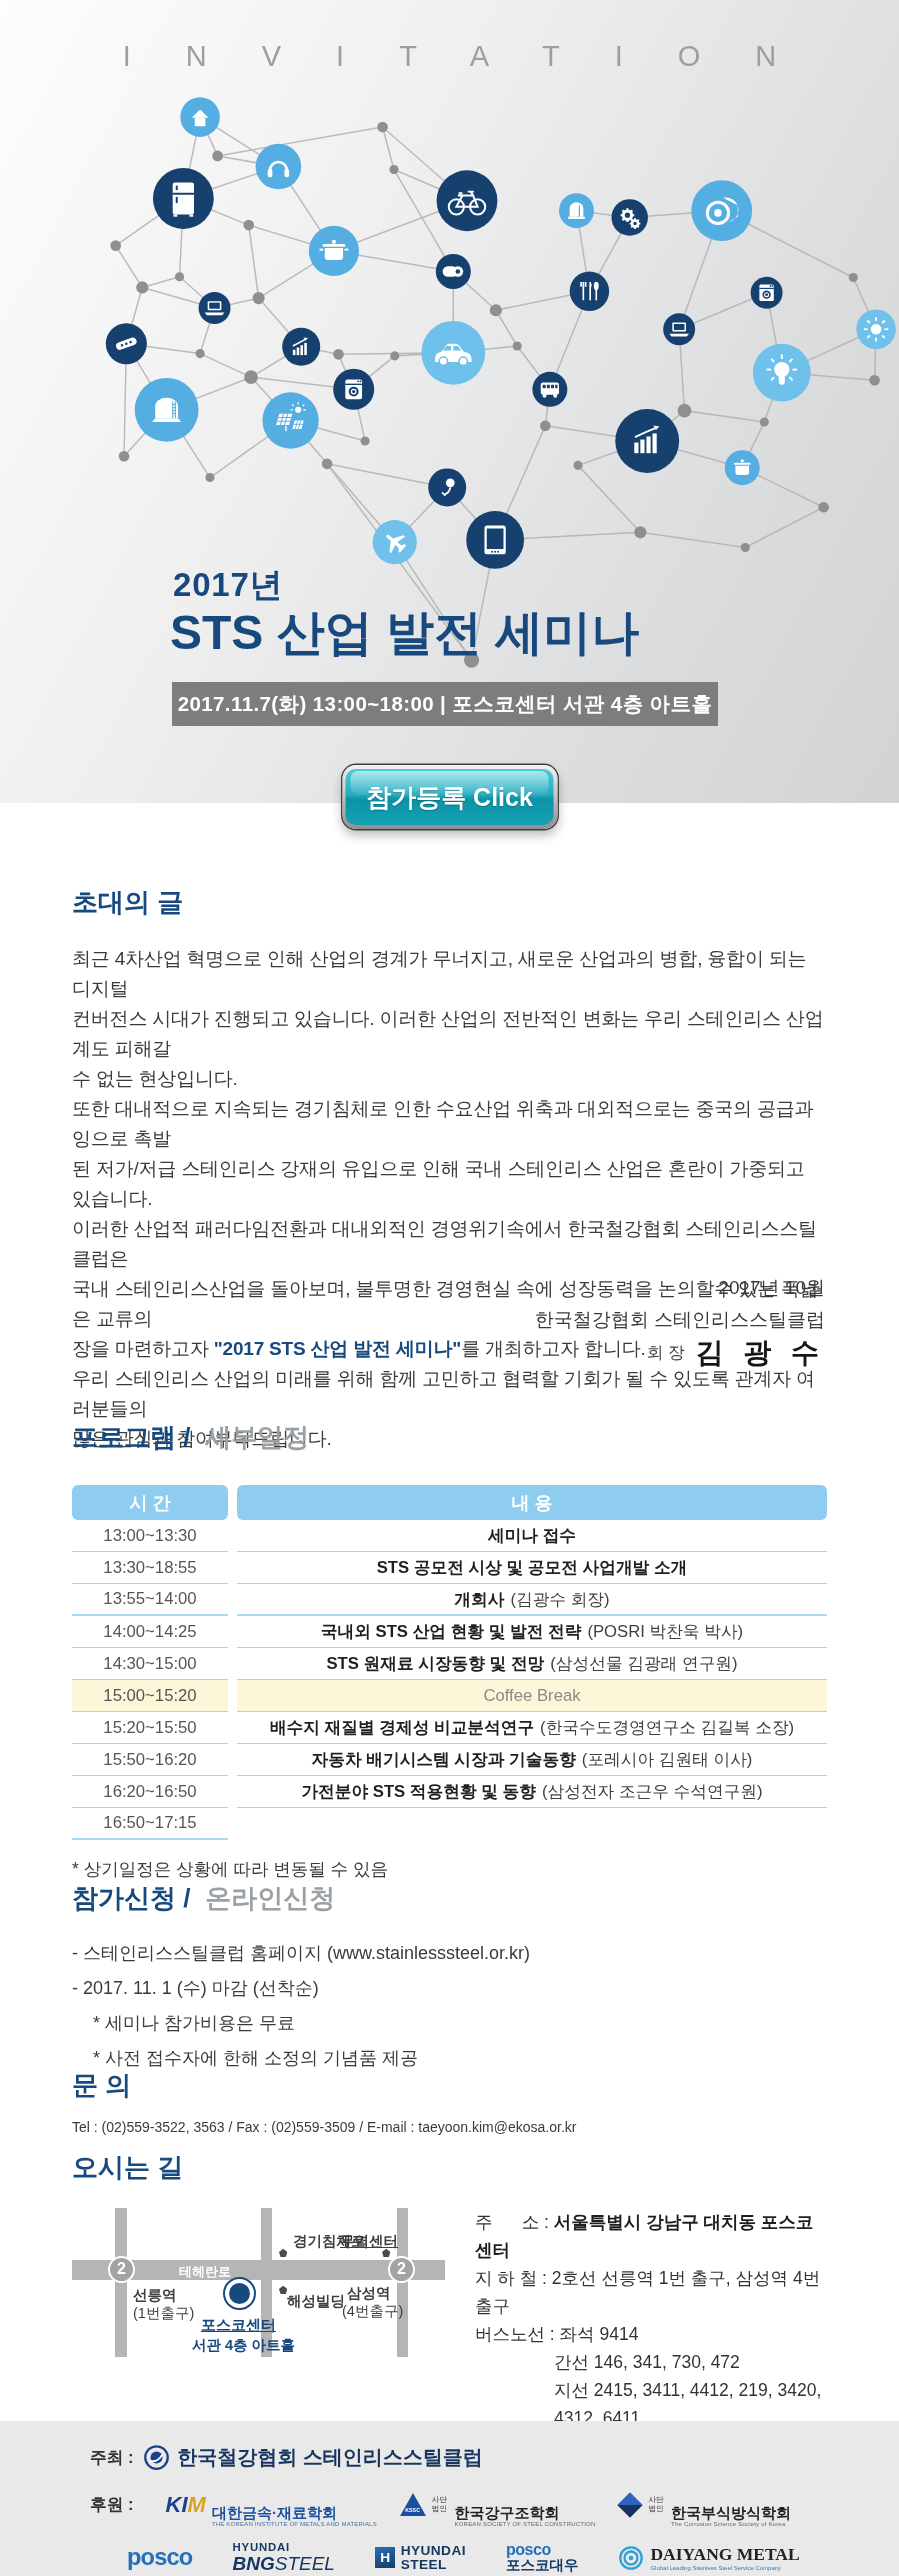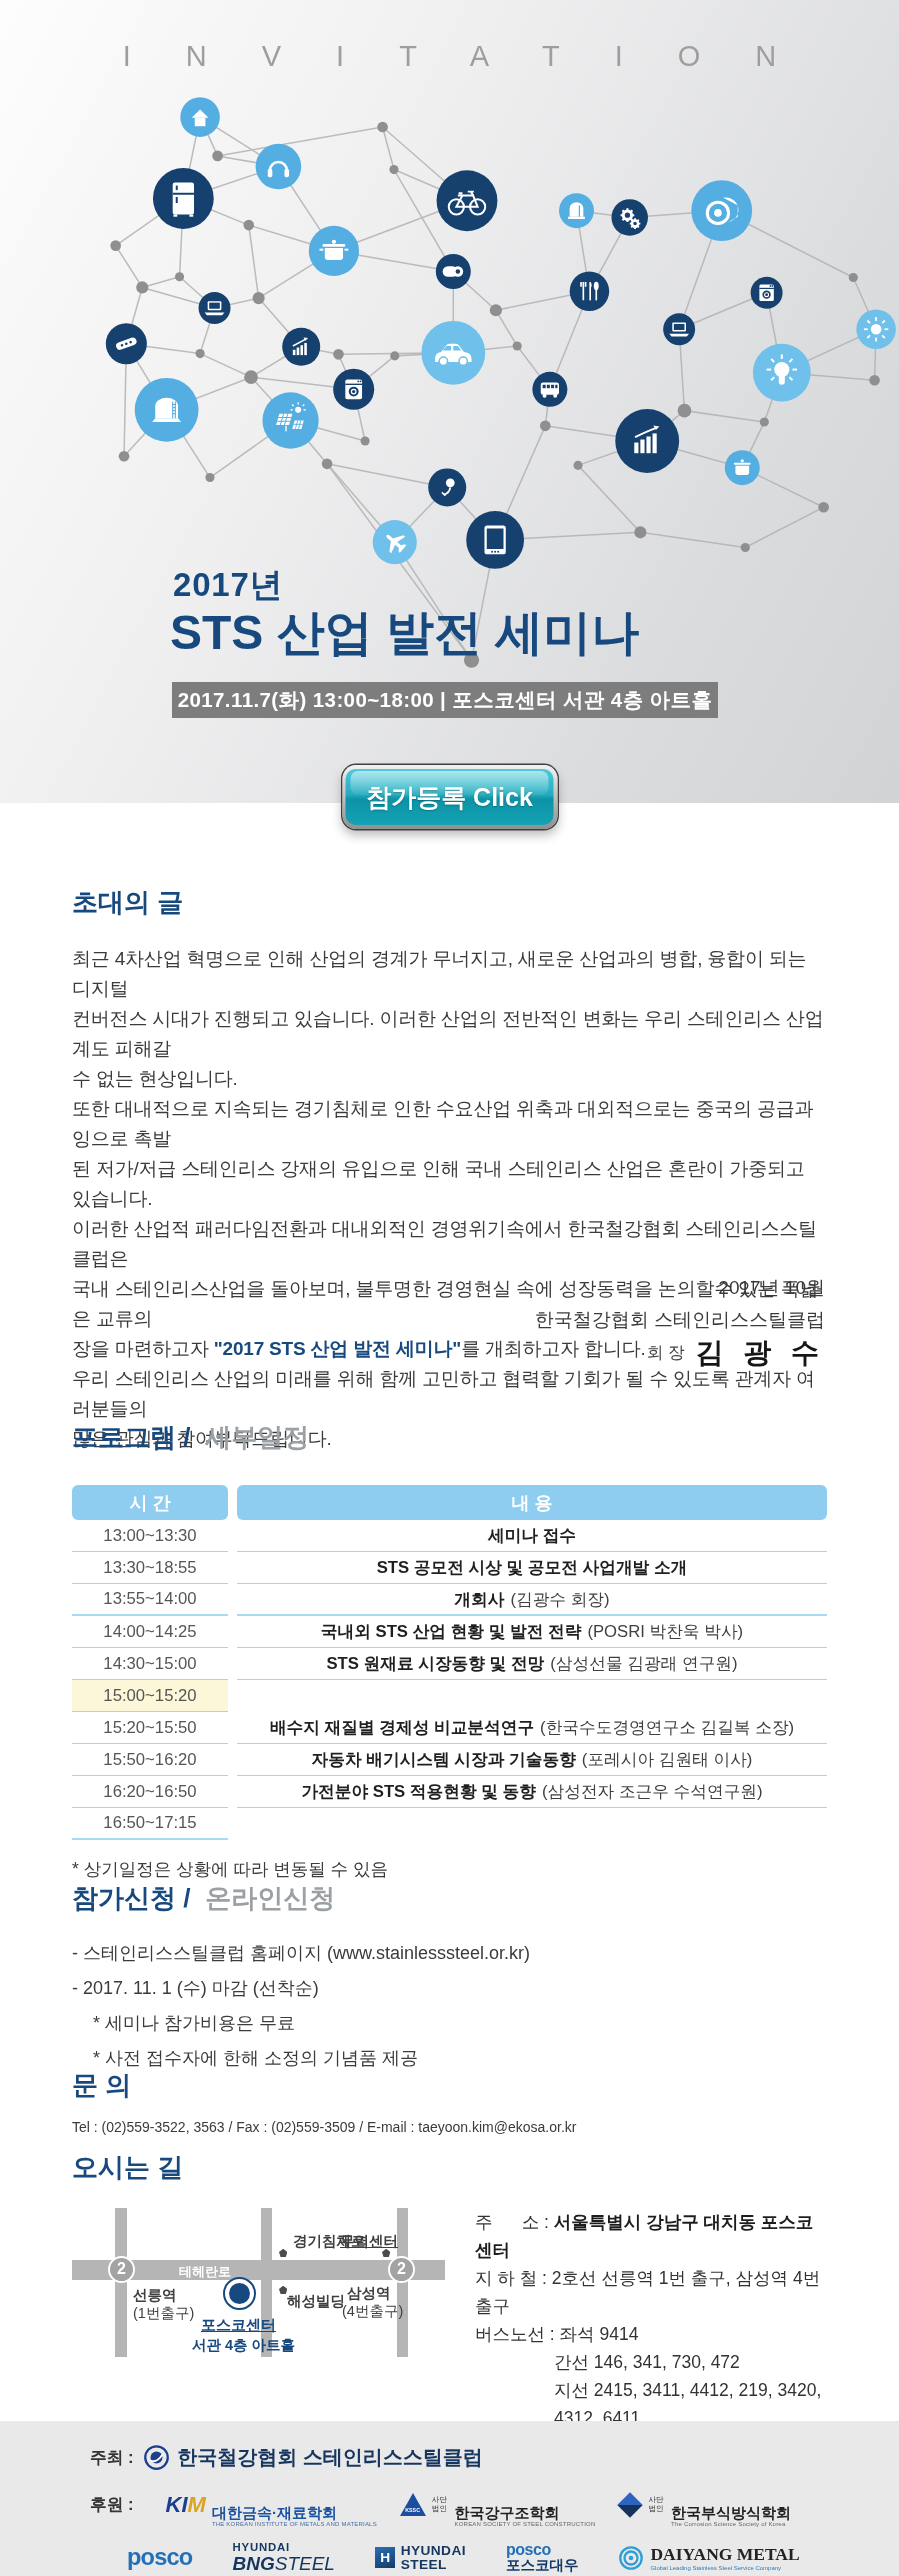--- a/index.html
+++ b/index.html
@@ -7,21 +7,21 @@
   .page { position:relative; width:899px; height:2576px; margin:0 auto; overflow:hidden; background:#fff; }
 
   
   .hero { position:absolute; top:0; left:0; width:899px; height:803px;
     background:linear-gradient(118deg,#fdfdfd 0%,#efeff0 38%,#dbdcde 76%,#d2d3d5 100%); }
   .invitation { position:absolute; top:40px; left:0; right:0; text-align:center;
     font-size:29px; color:#9e9e9e; letter-spacing:55px; padding-left:55px; font-weight:400; }
   .network { position:absolute; top:0; left:0; }
   .hero-year { position:absolute; top:563px; left:173px; font-size:33px; font-weight:bold; color:#17497e; letter-spacing:0.8px; }
   .hero-title { position:absolute; top:601px; left:170px; font-size:48px; font-weight:bold; color:#17497e; letter-spacing:0; }
-  .hero-datebar { position:absolute; top:682px; left:172px; width:546px; height:36px; background:#7d7d7d;
+  .hero-datebar { position:absolute; top:682px; left:172px; width:546px; height:44px; background:#7d7d7d;
     color:#fff; font-size:20.5px; font-weight:bold; display:flex; align-items:center; justify-content:center; letter-spacing:0.4px; }
 
   
   .register-btn { position:absolute; top:765px; left:50%; transform:translateX(-50%);
     width:215px; height:64px; border-radius:13.7px; cursor:pointer;
     background:linear-gradient(180deg,#f2f2f2,#8f8f8f); padding:3.8px;
     box-shadow:0 0 0 1.5px #3f3f3f, 0 6px 10.7px rgba(0,0,0,.28); }
   .register-inner { position:relative; width:100%; height:100%; border-radius:10px; overflow:hidden;
     background:linear-gradient(180deg,#4ecbdc 0%,#25abbe 46%,#0c93a6 54%,#15a2b4 100%);
     color:#fff; font-size:25px; font-weight:bold; display:flex; align-items:center; justify-content:center;
@@ -583,20 +583,23 @@
           <div class="prow">
             <div class="ptime">14:30~15:00</div>
             <div class="pcontent">
               <span class="ptitle">STS 원재료 시장동향 및 전망</span>
               <span class="pspk">(삼성선물 김광래 연구원)</span>
             </div>
           </div>
 
           <div class="prow break">
             <div class="ptime">15:00~15:20</div>
+            <div class="pcontent">
+              <span class="ptitle">Coffee Break</span>
+            </div>
           </div>
 
           <div class="prow">
             <div class="ptime">15:20~15:50</div>
             <div class="pcontent">
               <span class="ptitle">배수지 재질별 경제성 비교분석연구</span>
               <span class="pspk">(한국수도경영연구소 김길복 소장)</span>
             </div>
           </div>
 

